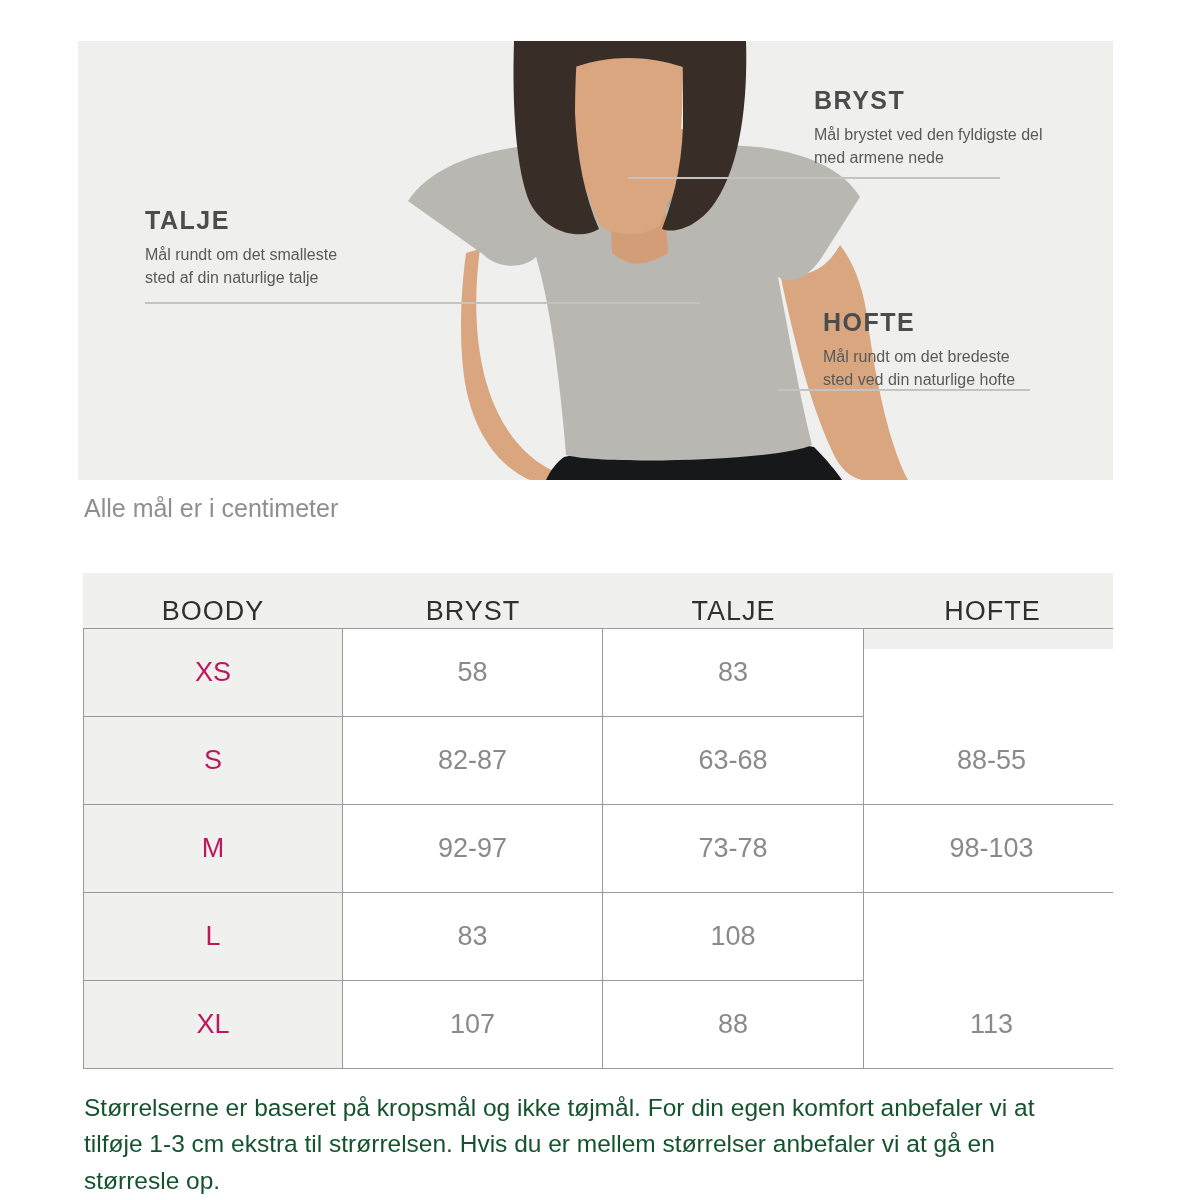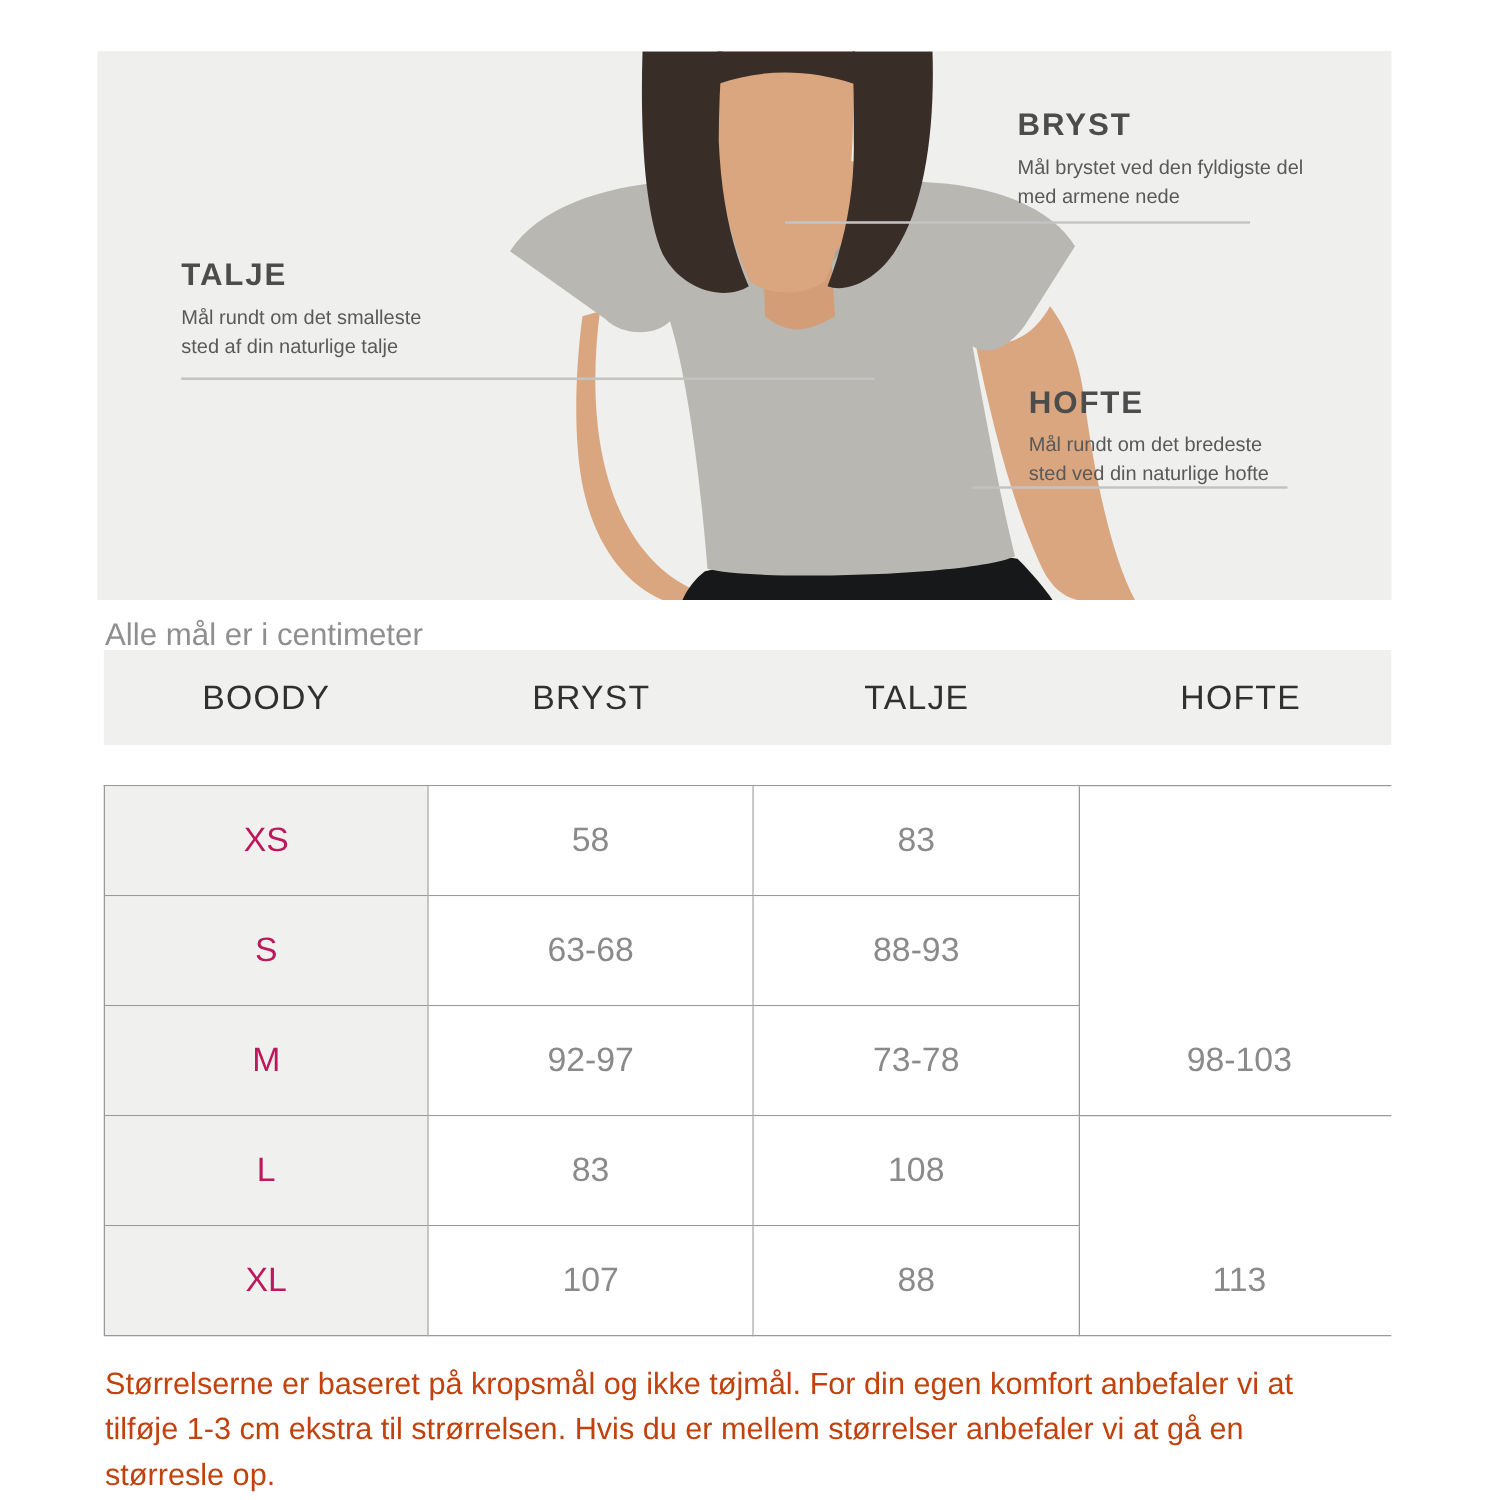--- a/index.html
+++ b/index.html
@@ -27,21 +27,21 @@
   }
 
   
   .note{
     position:absolute;left:84px;top:494px;
     font-size:25px;color:#8f8f8f;
   }
 
   
   .thead{
-    position:absolute;left:83px;top:520px;width:1038px;height:76px;
+    position:absolute;left:83px;top:573px;width:1038px;height:76px;
     background:#f0f1ee;
     display:grid;grid-template-columns:260px 260px 261px 257px;
     align-items:center;
   }
   .thead .hcell{
     text-align:center;font-size:27px;color:#303030;letter-spacing:1px;
   }
   .tbody{
     position:absolute;left:83px;top:628px;width:1038px;
     border-top:1px solid #999999;border-left:1px solid #999999;
@@ -55,21 +55,21 @@
     display:flex;align-items:center;justify-content:center;
     font-size:27px;background:#ffffff;color:#8a8a8a;
   }
   .tcell.size{
     background:#f0f1ee;color:#be185d;
   }
 
   
   .footnote{
     position:absolute;left:84px;top:1090px;width:1000px;
-    font-size:24.5px;line-height:1.48;color:#c2410c;
+    font-size:24.5px;line-height:1.48;color:#14532d;
   }
 </style>
 </head>
 <body>
 
 <div class="page">
 
   <div class="photo">
 
     <svg width="1044" height="439" viewBox="0 0 1044 439" aria-hidden="true">
@@ -125,22 +125,23 @@
   </div>
 
   <div class="tbody">
     <div class="trow">
       <div class="tcell size">XS</div>
       <div class="tcell">58</div>
       <div class="tcell">83</div>
     </div>
     <div class="trow">
       <div class="tcell size">S</div>
+      <div class="tcell">82-87</div>
       <div class="tcell">63-68</div>
-      <div class="tcell">88-93</div>
+      <div class="tcell">88-55</div>
     </div>
     <div class="trow">
       <div class="tcell size">M</div>
       <div class="tcell">92-97</div>
       <div class="tcell">73-78</div>
       <div class="tcell">98-103</div>
     </div>
     <div class="trow">
       <div class="tcell size">L</div>
       <div class="tcell">83</div>

